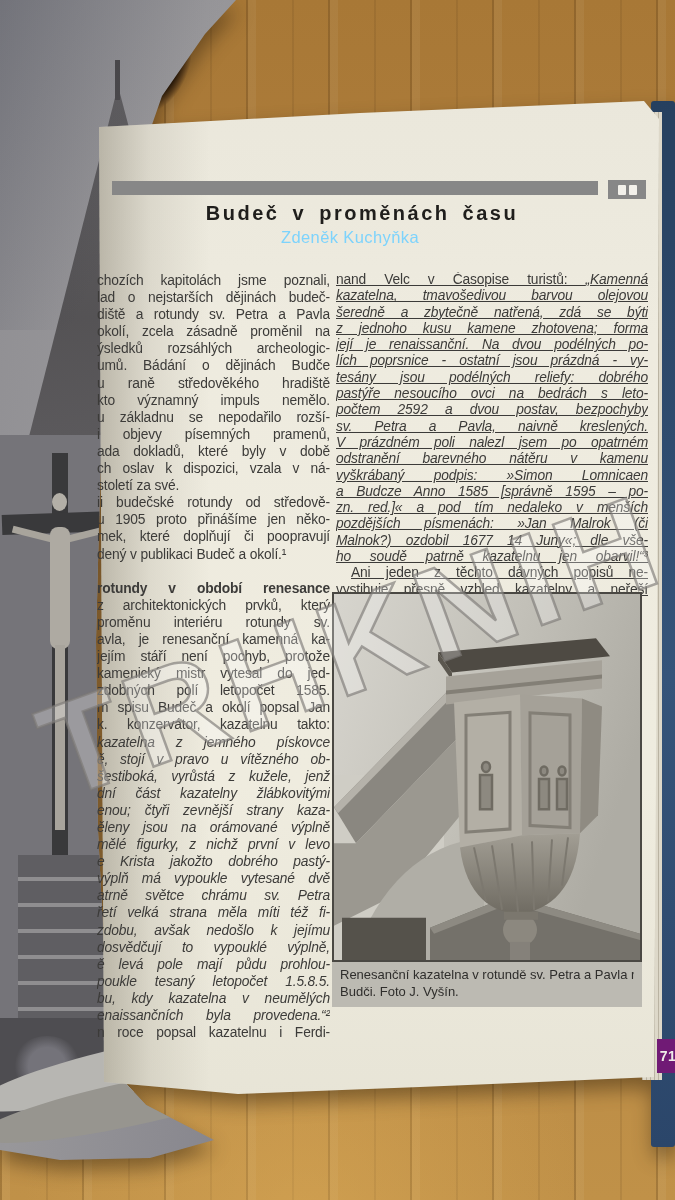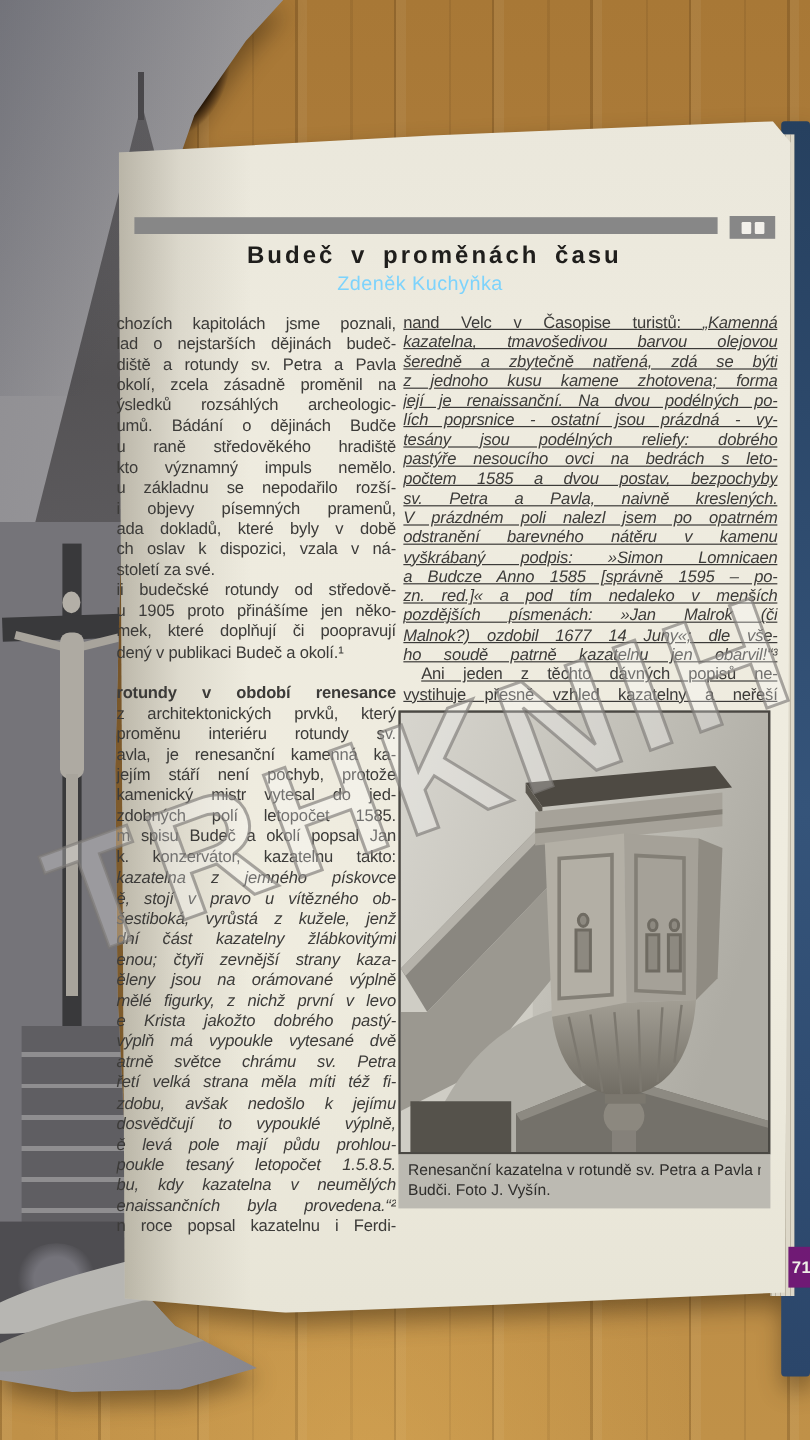--- a/index.html
+++ b/index.html
@@ -83,21 +83,21 @@
   
   #content{position:absolute;inset:0;color:#3c3b39;}
   #header-bar{position:absolute;left:112px;top:181px;width:486px;height:14px;background:#878787;}
   #header-chip{position:absolute;left:608px;top:180px;width:38px;height:19px;background:#878787;
     display:flex;align-items:center;justify-content:center;gap:3px;}
   #header-chip span{display:block;width:8px;height:10px;background:#f2f0ea;border-radius:1px;}
   #title{position:absolute;left:112px;top:202px;width:500px;text-align:center;
     font-size:20px;font-weight:bold;letter-spacing:2.5px;word-spacing:5px;color:#1f1e1c;}
   #author{position:absolute;left:100px;top:228px;width:500px;text-align:center;
     font-size:16.5px;color:#7dd3fc;letter-spacing:.4px;}
-  .col{position:absolute;font-size:13.8px;letter-spacing:-.15px;}
+  .col{position:absolute;font-size:13.8px;letter-spacing:-.15px;margin-top:11px;}
   #col-left{left:97px;top:261px;width:233px;}
   #col-right{left:336px;top:261px;width:312px;}
   #col-left .tl{height:17.1px;line-height:17.1px;}
   #col-right .tl{height:16.3px;line-height:16.3px;text-decoration:underline;}
   .tl{overflow:hidden;text-align:justify;text-align-last:justify;white-space:nowrap;}
   .tl.nj{text-align:left;text-align-last:left;}
   .tl.s-b{font-weight:bold;}
   .tl.s-i, .tl .it{font-style:italic;}
   .tl.ind{padding-left:15px;}
   
@@ -206,21 +206,21 @@
         </div>
       <div id="col-right" class="col">
           <div class="tl"><span>nand Velc v Časopise turistů: </span><span class="it">„Kamenná</span></div>
           <div class="tl s-i">kazatelna, tmavošedivou barvou olejovou</div>
           <div class="tl s-i">šeredně a zbytečně natřená, zdá se býti</div>
           <div class="tl s-i">z jednoho kusu kamene zhotovena; forma</div>
           <div class="tl s-i">její je renaissanční. Na dvou podélných po-</div>
           <div class="tl s-i">lích poprsnice - ostatní jsou prázdná - vy-</div>
           <div class="tl s-i">tesány jsou podélných reliefy: dobrého</div>
           <div class="tl s-i">pastýře nesoucího ovci na bedrách s leto-</div>
-          <div class="tl s-i">počtem 1585 a dvou postav, bezpochyby</div>
+          <div class="tl s-i">počtem 2592 a dvou postav, bezpochyby</div>
           <div class="tl s-i">sv. Petra a Pavla, naivně kreslených.</div>
           <div class="tl s-i">V prázdném poli nalezl jsem po opatrném</div>
           <div class="tl s-i">odstranění barevného nátěru v kamenu</div>
           <div class="tl s-i">vyškrábaný podpis: »Simon Lomnicaen</div>
           <div class="tl s-i">a Budcze Anno 1585 [správně 1595 – po-</div>
           <div class="tl s-i">zn. red.]« a pod tím nedaleko v menších</div>
           <div class="tl s-i">pozdějších písmenách: »Jan Malrok (či</div>
           <div class="tl s-i">Malnok?) ozdobil 1677 14 Juny«; dle vše-</div>
           <div class="tl s-i">ho soudě patrně kazatelnu jen obarvil!“³</div>
           <div class="tl ind">Ani jeden z těchto dávných popisů ne-</div>

